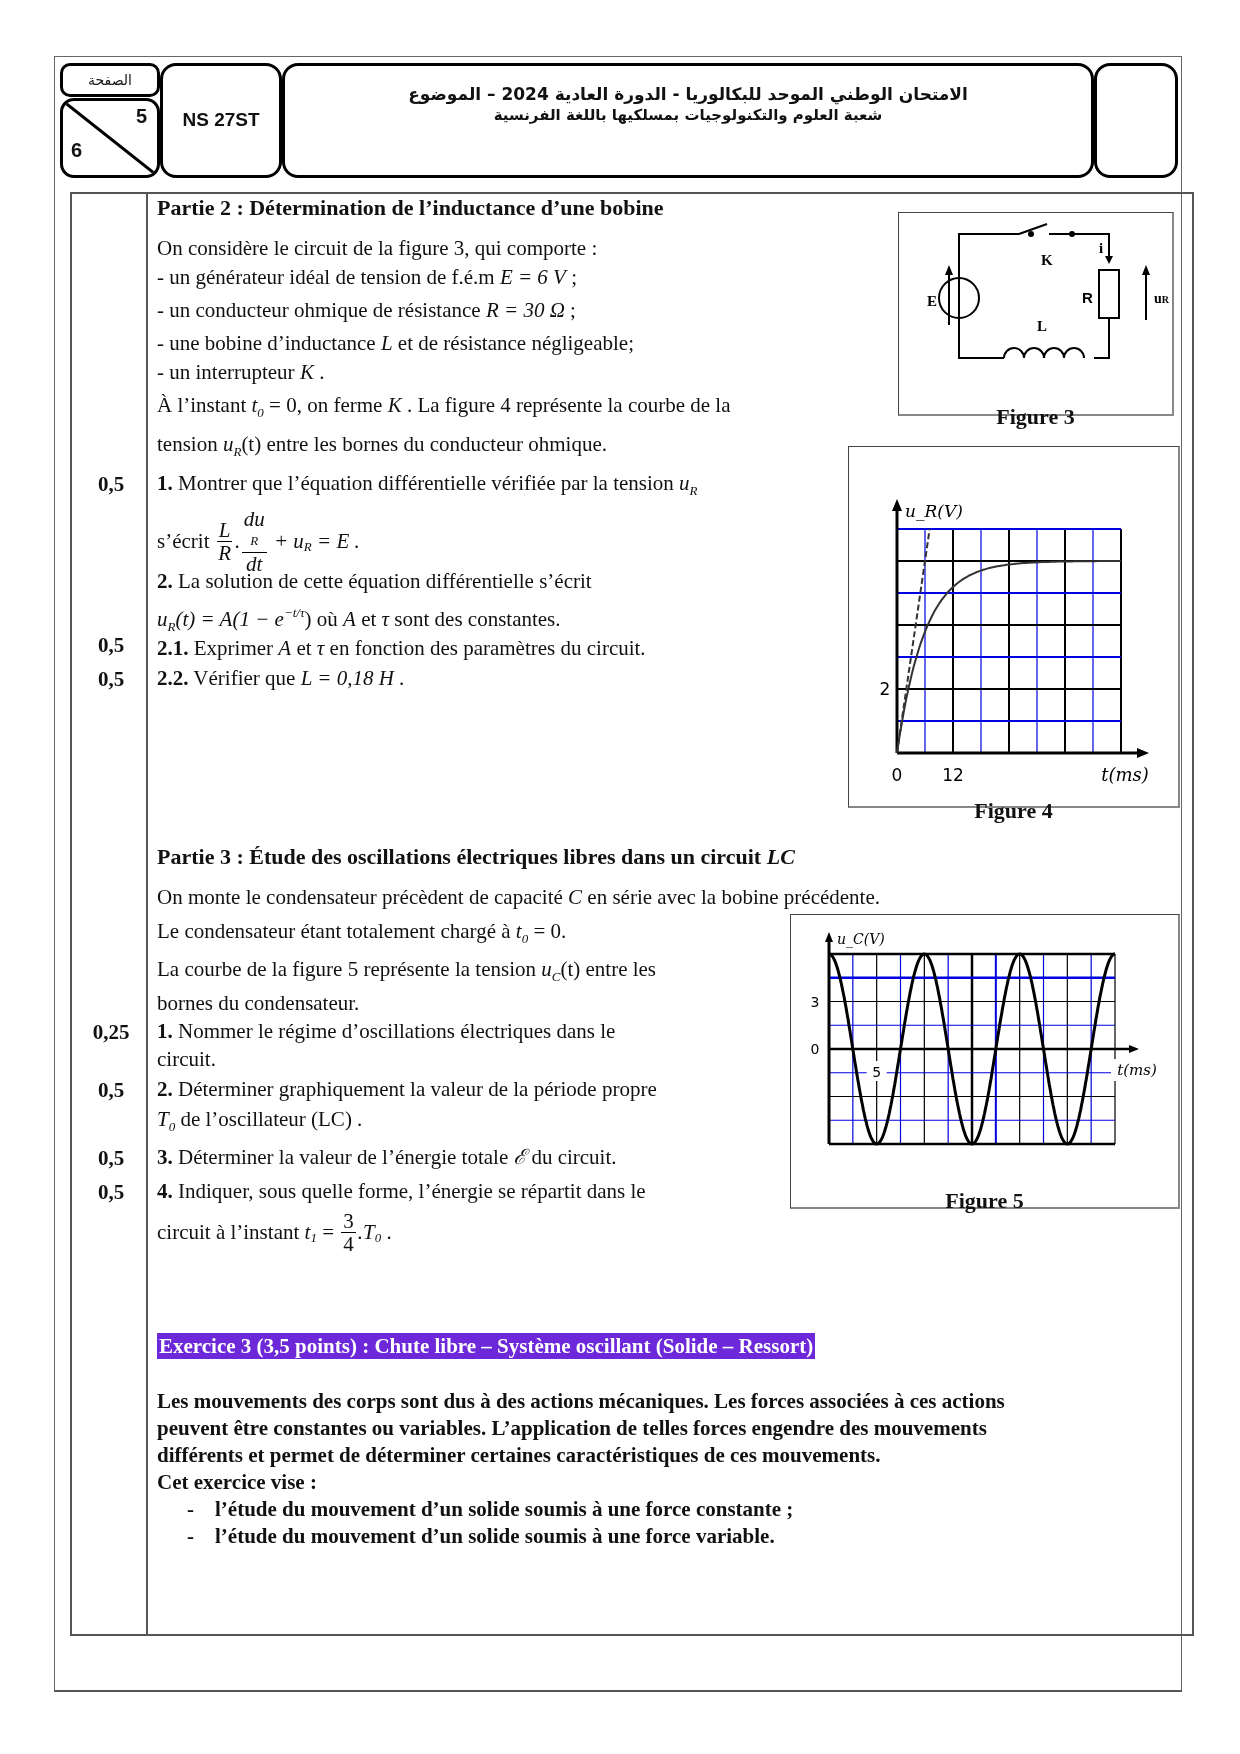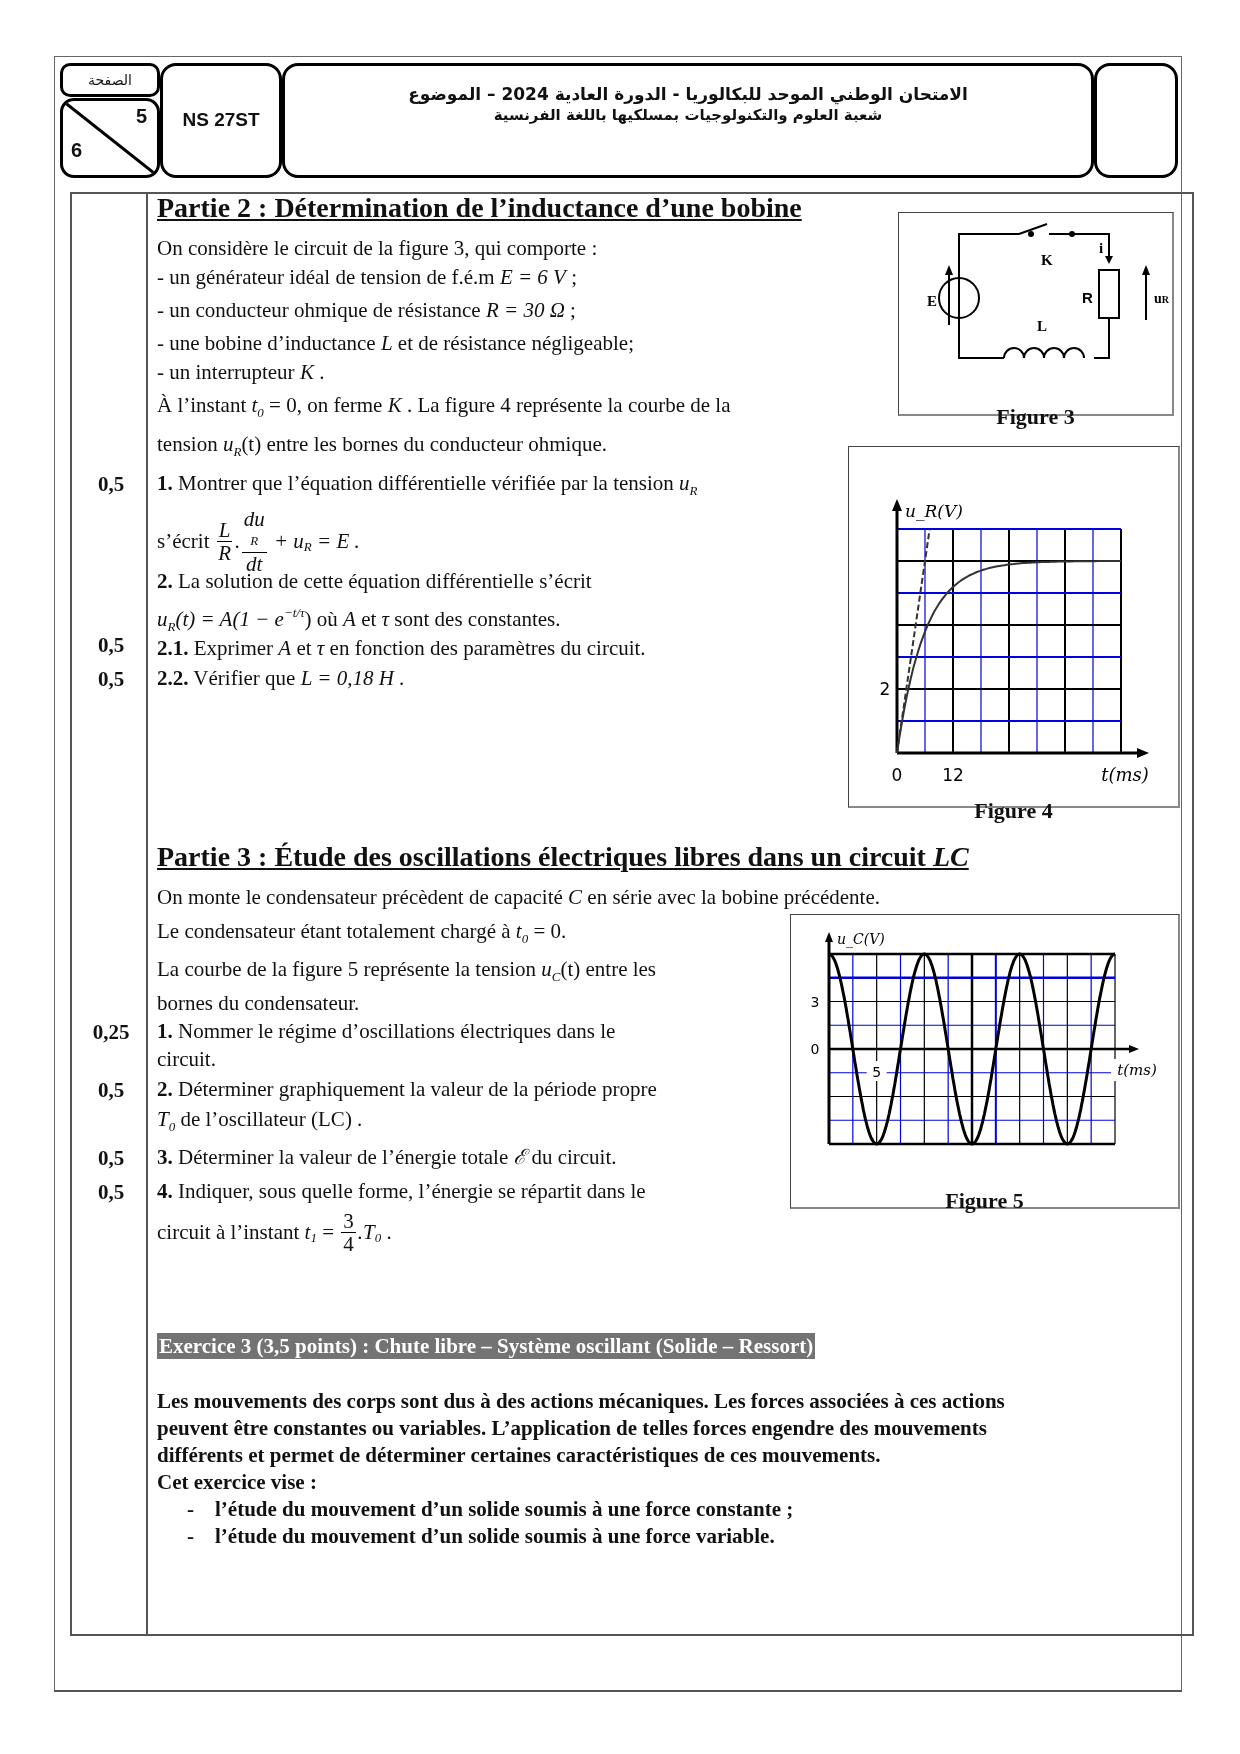--- a/index.html
+++ b/index.html
@@ -19,29 +19,29 @@
   .title-box .l2{font-size:15px;margin-top:6px;}
   .title-box .l3{font-size:15px;margin-top:2px;}
   .blank-box{left:1094px;top:63px;width:84px;height:115px;}
   
   .main-table{position:absolute;left:70px;top:192px;width:1124px;height:1444px;border:2px solid #555;box-sizing:border-box;}
   .col-divider{position:absolute;left:146px;top:192px;width:2px;height:1444px;background:#555;}
   .bottom-line{position:absolute;left:54px;top:1690px;width:1128px;height:2px;background:#555;}
   
   .t{position:absolute;font-size:21px;line-height:26px;white-space:nowrap;}
   .pts{position:absolute;font-size:21px;font-weight:bold;width:70px;text-align:center;}
-  .heading{font-weight:bold;text-decoration:underline;font-size:28px;}
+  .heading{font-weight:bold;font-size:22px;}
   .b{font-weight:bold;}
   .i{font-style:italic;}
   .sub{font-size:13px;vertical-align:-5px;font-style:italic;}
   .sup{font-size:13px;vertical-align:9px;font-style:italic;}
   .frac{display:inline-block;vertical-align:middle;text-align:center;font-style:italic;margin:0 2px;}
   .frac span{display:block;line-height:22px;}
   .frac .num{border-bottom:1px solid #000;padding:0 2px;}
-  .ex-heading{background:#737373;color:#fff;font-weight:bold;font-size:21px;padding:1px 2px;}
+  .ex-heading{background:#6d28d9;color:#fff;font-weight:bold;font-size:21px;padding:1px 2px;}
   .intro{font-weight:bold;font-size:21px;line-height:27px;}
   .fig-frame{position:absolute;border:1px solid #444;border-right:2px solid #888;border-bottom:2px solid #888;background:#fff;box-sizing:border-box;}
   .fig-caption{position:absolute;font-weight:bold;font-size:22px;width:100%;text-align:center;margin-top:29px;}
 </style>
 </head>
 <body>
 
 <div class="page-frame"></div>
 
 <div class="hbox page-label-box"><span>الصفحة</span></div>

